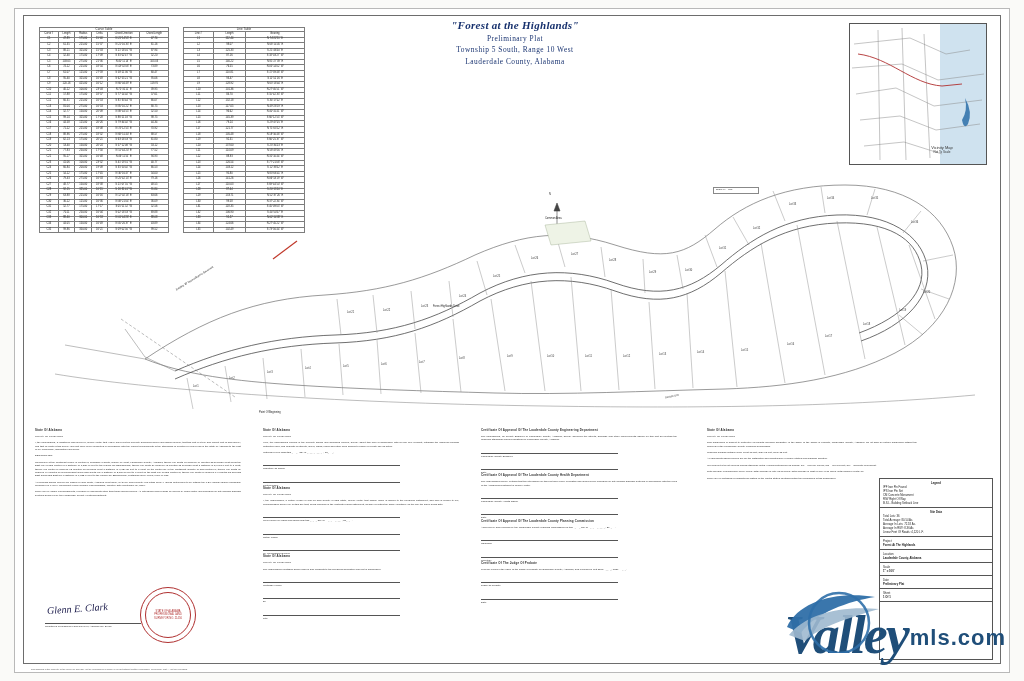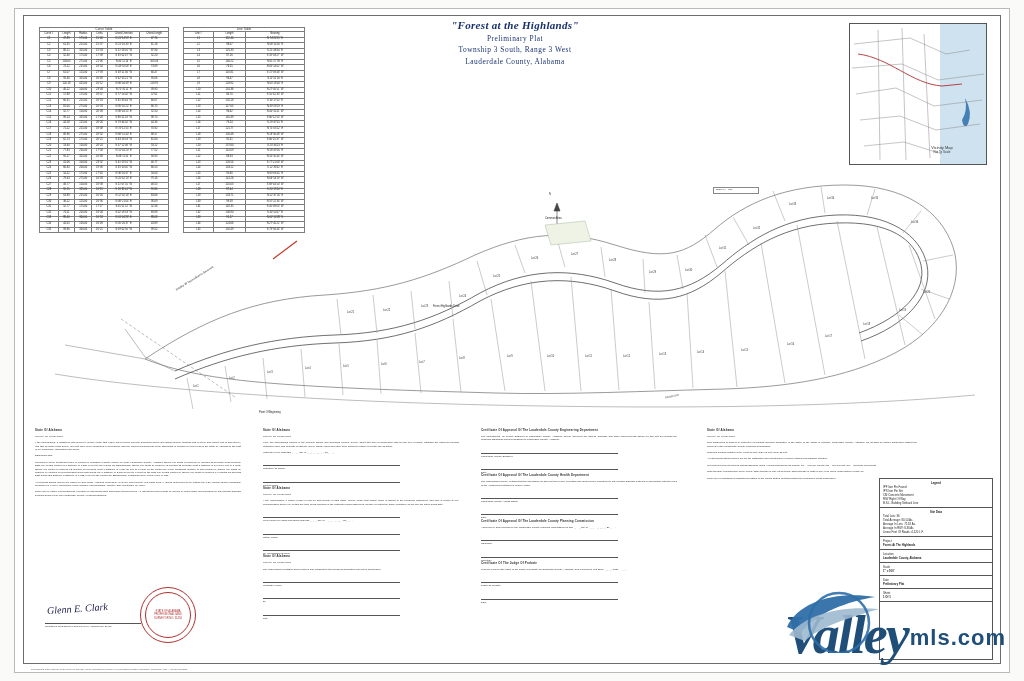--- a/index.html
+++ b/index.html
@@ -181,21 +181,21 @@
 </style>
 </head>
 <body>
 
 <div id="sheet">
   <div id="inner-border"></div>
 
   <div id="title-block">
     <div class="main-title">"Forest at the Highlands"</div>
     <div class="sub">Preliminary Plat</div>
-    <div class="sub">Township 3 South, Range 3 West</div>
+    <div class="sub">Township 5 South, Range 10 West</div>
     <div class="sub">Lauderdale County, Alabama</div>
   </div>
 
   <table class="curve-table" id="table-left">
     <caption>Curve Table</caption>
     <thead>
         <tr>
           <th>Curve #</th>
           <th>Length</th>
           <th>Radius</th>

